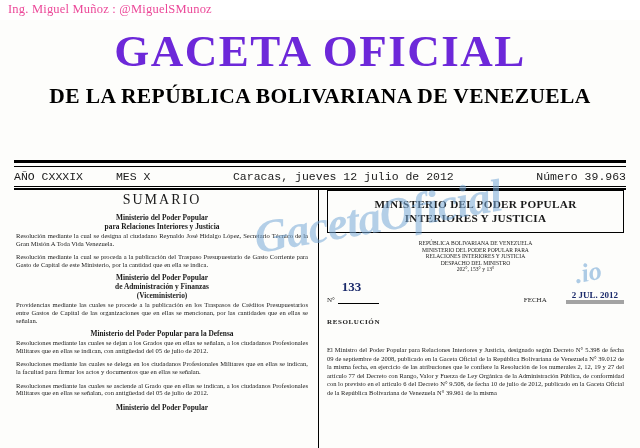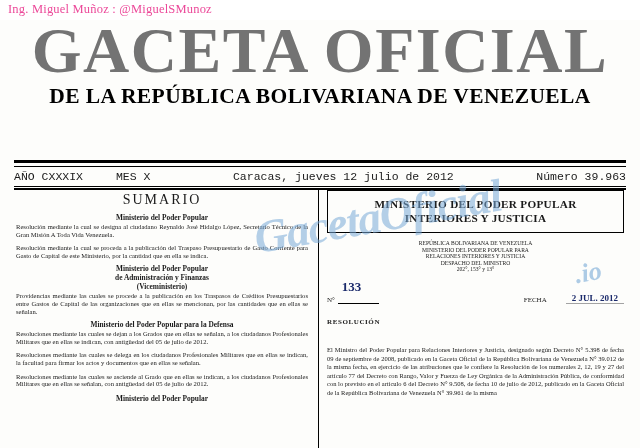--- a/index.html
+++ b/index.html
@@ -41,25 +41,25 @@
   .masthead {
     position: absolute;
     top: 22px;
     left: 0;
     width: 640px;
     text-align: center;
   }
   .gaceta-title {
     font-family: "Liberation Serif", serif;
     font-weight: bold;
-    font-size: 64px;
+    font-size: 45px;
     line-height: 58px;
     letter-spacing: 1.5px;
     margin: 0;
-    color: #737373;
+    color: #6d28d9;
     white-space: nowrap;
   }
   .gaceta-sub {
     font-family: "Liberation Serif", serif;
     font-weight: bold;
     font-size: 21.5px;
     line-height: 24px;
     letter-spacing: 0.4px;
     margin: 4px 0 0 0;
     color: #000;
@@ -186,21 +186,21 @@
     font-size: 13px;
     font-weight: bold;
     border-bottom: 1px solid #000;
     padding: 0 18px 8px 4px;
     color: #1b2a6b;
   }
   .oficio-right { display: flex; align-items: flex-end; gap: 19px; }
   .oficio-date {
     font-size: 9px;
     font-weight: bold;
-    border-bottom: 1px solid #a3a3a3;
+    border-bottom: 4px solid #a3a3a3;
     padding: 0 6px;
     color: #1b2a6b;
   }
   .resol-title {
     font-weight: bold;
     font-size: 7px;
     letter-spacing: 0.6px;
     margin: 14px 0 20px 0;
   }
   .resol-body {
@@ -266,20 +266,21 @@
   <div class="rule-thin" style="top:186px;"></div>
   <div class="rule-thick" style="top:188px;height:2px;"></div>
 
   <div class="columns">
 
     <div class="col-left">
       <div class="sumario-title">SUMARIO</div>
 
       <div class="sum-head">
         <div>Ministerio del Poder Popular</div>
+        <div>para Relaciones Interiores y Justicia</div>
       </div>
       <div class="sum-body">Resolución mediante la cual se designa al ciudadano Reynaldo José Hidalgo López, Secretario Técnico de la Gran Misión A Toda Vida Venezuela.</div>
 
       <div class="sum-body" style="margin-top:6px;">Resolución mediante la cual se proceda a la publicación del Traspaso Presupuestario de Gasto Corriente para Gasto de Capital de este Ministerio, por la cantidad que en ella se indica.</div>
 
       <div class="sum-head">
         <div>Ministerio del Poder Popular</div>
         <div>de Administración y Finanzas</div>
         <div>(Viceministerio)</div>
       </div>

